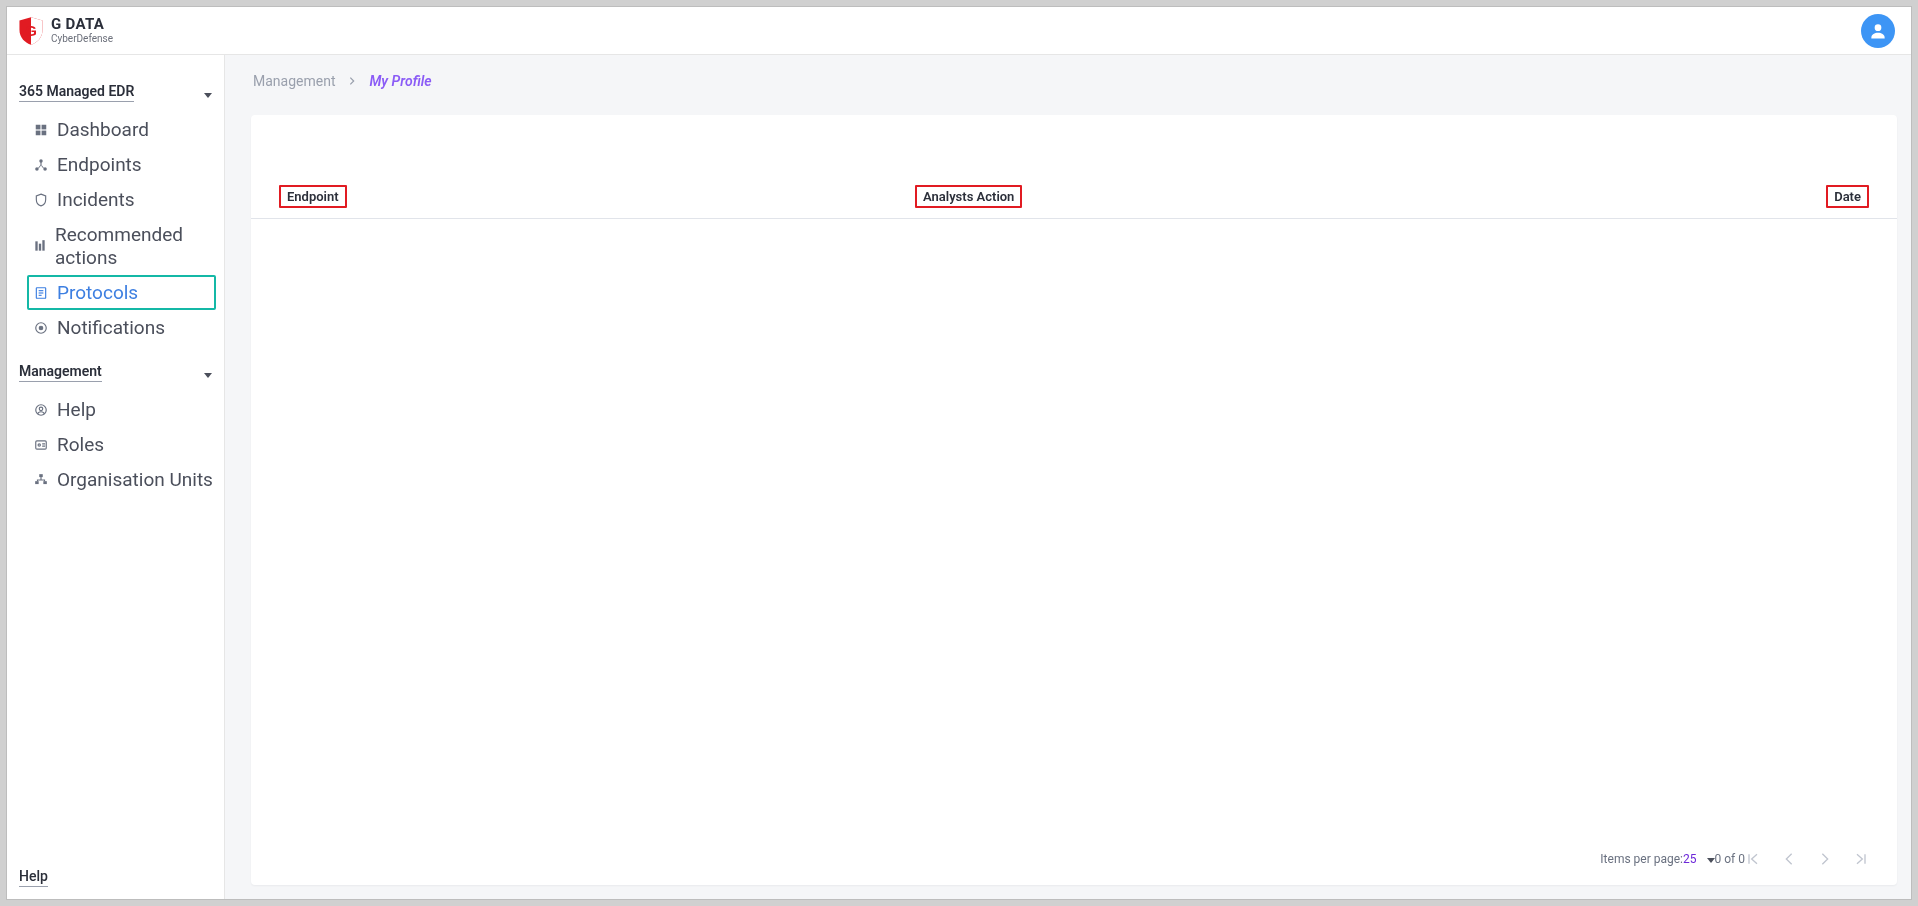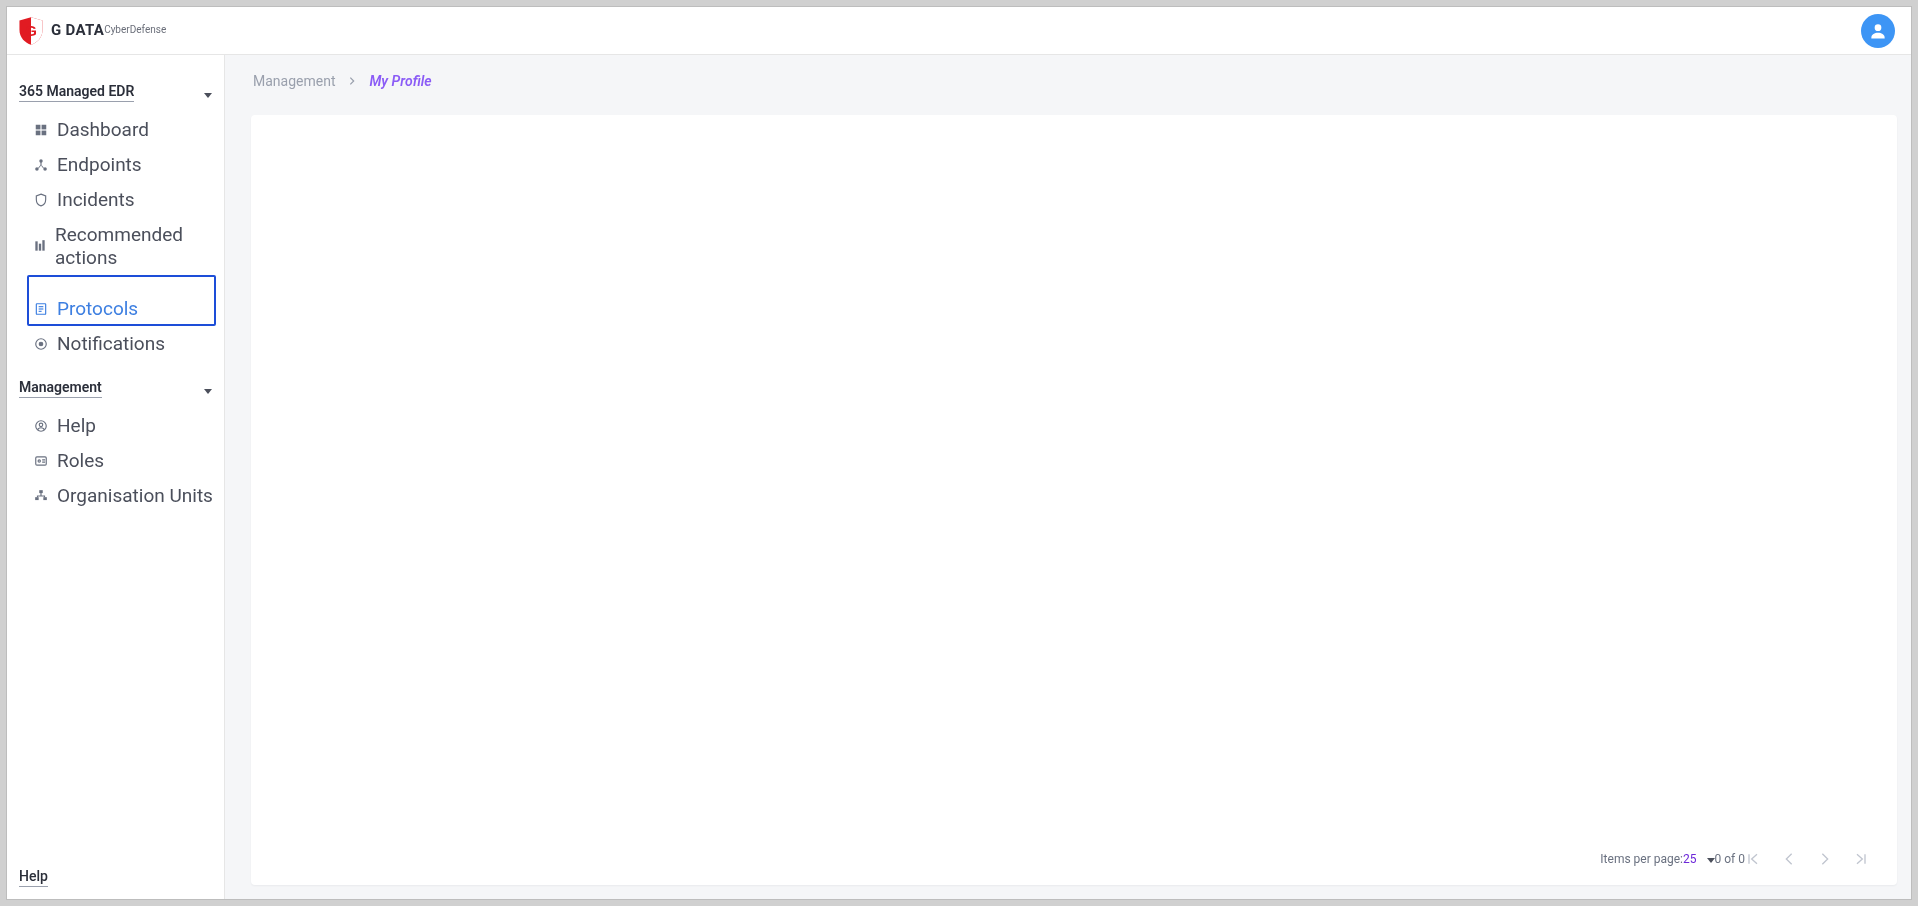--- a/index.html
+++ b/index.html
@@ -24,21 +24,21 @@
     display: flex;
     align-items: center;
     justify-content: space-between;
     padding: 0 16px 0 10px;
   }
   .brand {
     display: flex;
     align-items: center;
     gap: 6px;
   }
-  .brand-text { display: flex; flex-direction: row; line-height: 1; }
+  .brand-text { display: flex; flex-direction: column; line-height: 1; }
   .brand-main { font-weight: 700; font-size: 15px; letter-spacing: .3px; color: #2b2f3a; }
   .brand-sub { font-size: 10px; color: #6b6f7a; margin-top: 2px; }
   .avatar {
     width: 34px; height: 34px; border-radius: 50%;
     background: #3d95f5;
     display:flex; align-items:center; justify-content:center;
     cursor: pointer;
   }
   .body-row {
     flex: 1;
@@ -66,23 +66,23 @@
   .nav-item {
     display:flex; align-items:center; gap:8px;
     padding: 6px 8px 6px 26px;
     font-size: 19px; color:#4b4f5b;
     cursor:pointer;
   }
   .nav-item.active {
     color: #3d7fe1;
   }
   .nav-item.highlight-box {
-    border: 2px solid #1d4ed8;
+    border: 2px solid #14b8a6;
     margin: 0 8px 0 20px;
-    padding: 20px 6px 4px 4px;
+    padding: 4px 6px 4px 4px;
     border-radius: 2px;
   }
   .nav-icon { width:16px; height:16px; display:inline-flex; align-items:center; justify-content:center; color:#6a7180; }
   .nav-item.active .nav-icon { color:#3d7fe1; }
   .help {
     padding: 8px 12px 12px 12px;
     font-size: 14px; color:#2b2f3a; font-weight:500;
   }
   .help .underline { border-bottom: 1px solid #9aa0ad; padding-bottom: 2px; display:inline-block; }
   .main {
@@ -285,20 +285,31 @@
         <span class="bc-dim">Management</span>
         <span class="bc-sep">
           <svg width="10" height="10" viewBox="0 0 24 24" fill="none" stroke="currentColor" stroke-width="3">
               <polyline points="8 4 16 12 8 20"></polyline>
             </svg>
         </span>
         <span class="bc-cur">My Profile</span>
       </div>
 
       <div class="content-card">
+        <div class="table-head">
+          <div class="col-endpoint">
+            <span class="hl-chip">Endpoint</span>
+          </div>
+          <div class="col-action">
+            <span class="hl-chip">Analysts Action</span>
+          </div>
+          <div class="col-date">
+            <span class="hl-chip">Date</span>
+          </div>
+        </div>
         <div class="table-body"></div>
 
         <div class="pager">
           <span>Items per page:</span>
           <span class="pp-sel">
             <span>25</span>
             <span><span class="caret-down"></span></span>
           </span>
           <span>0 of 0</span>
           <span class="pager-nav">

